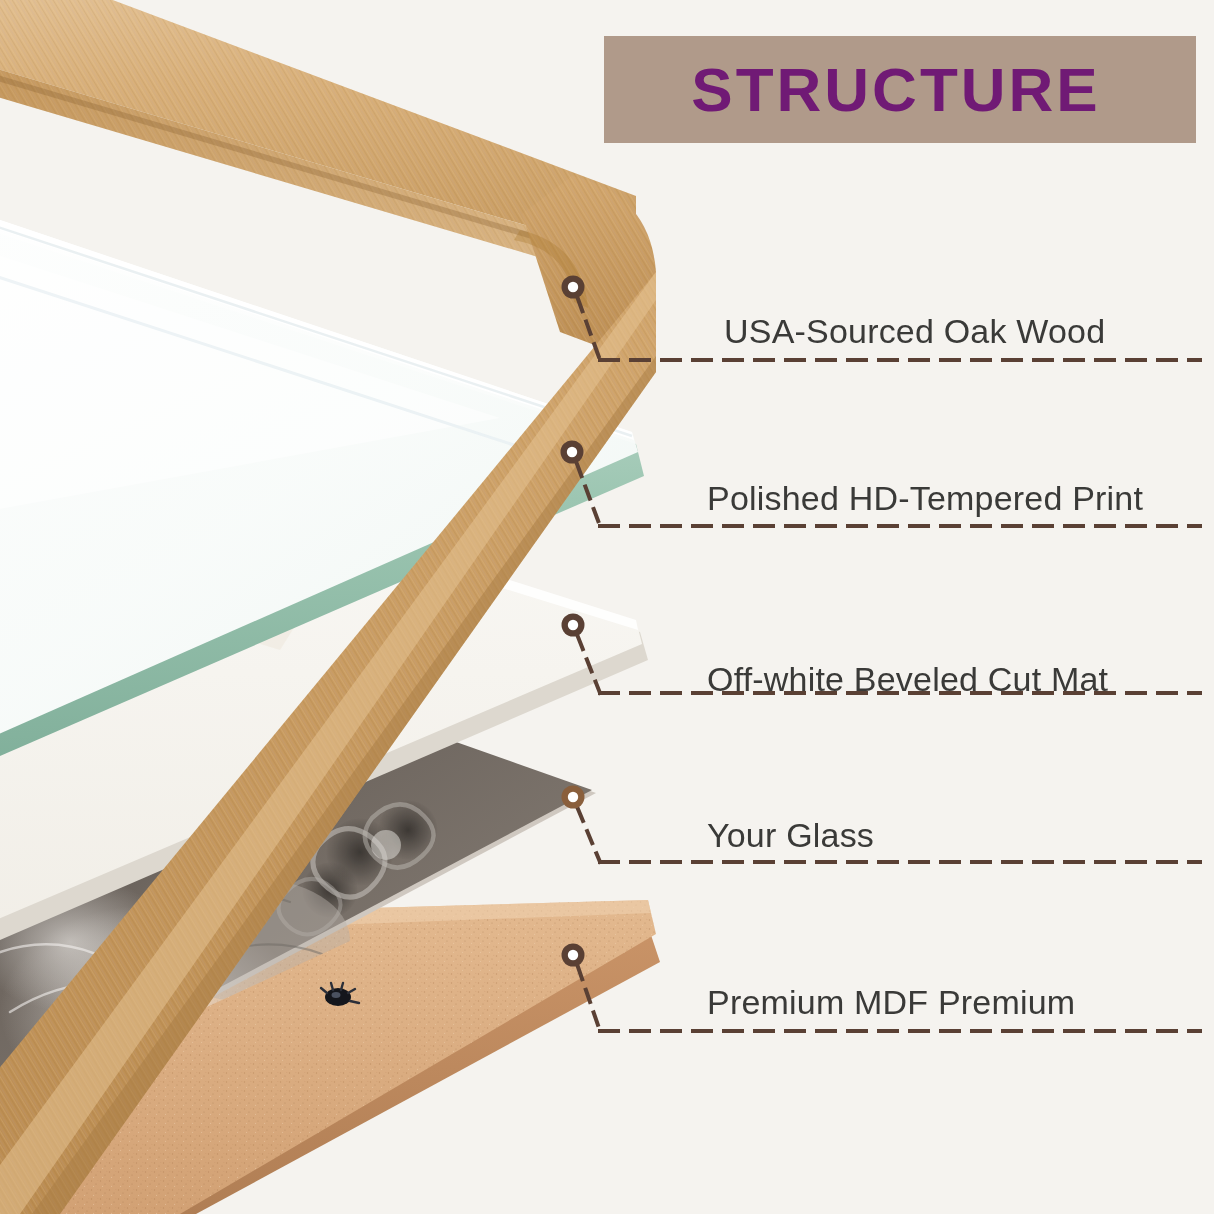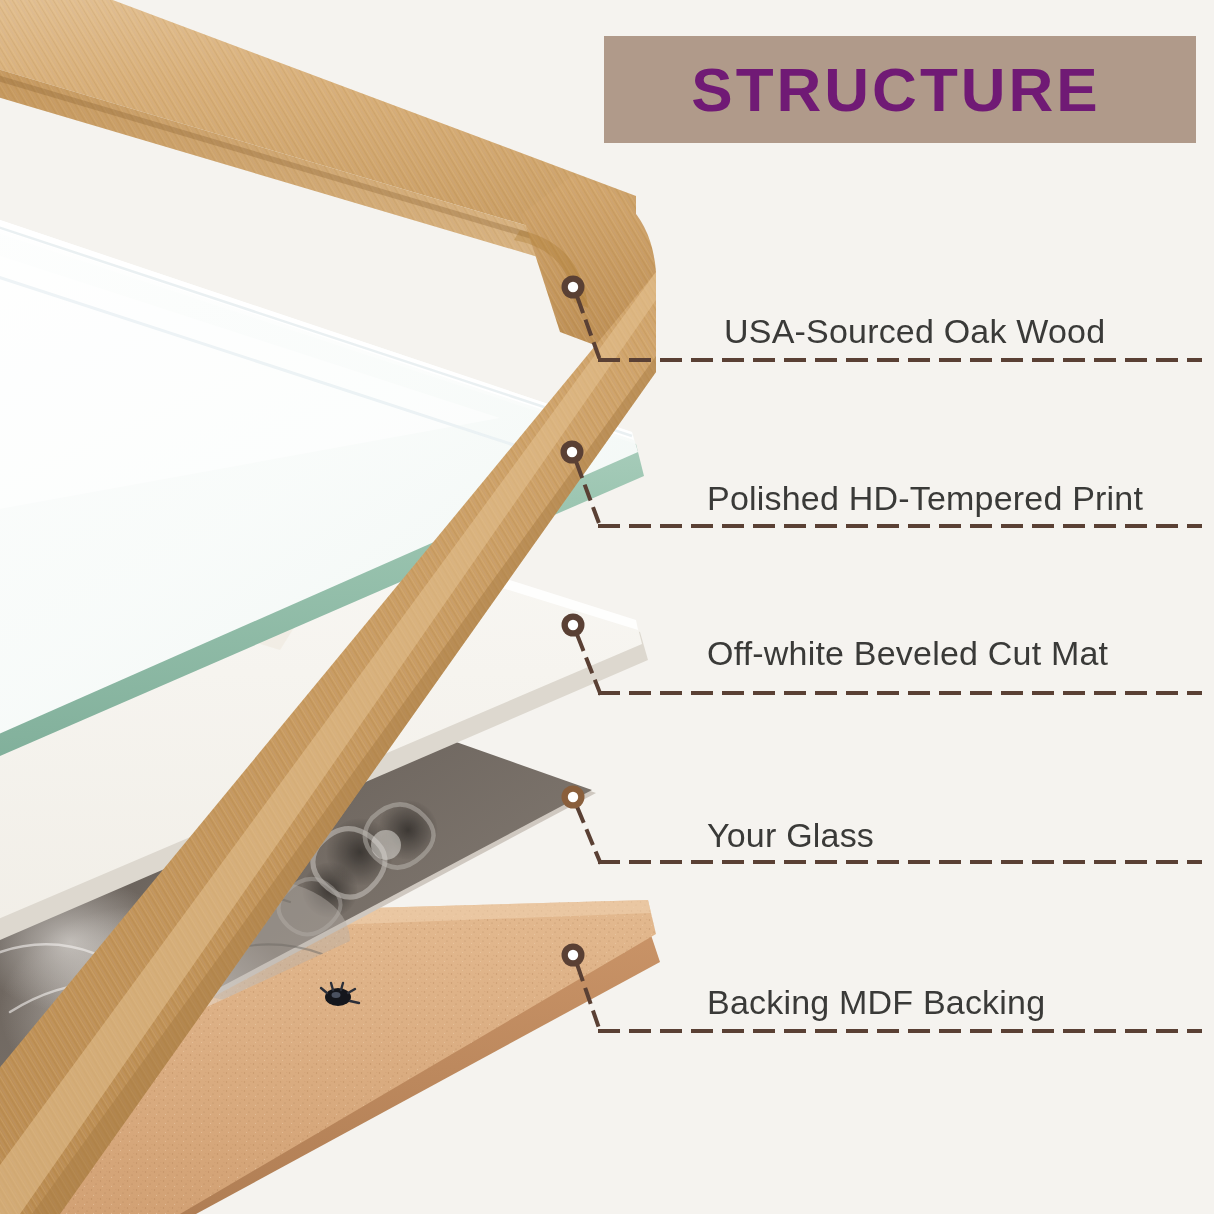--- a/index.html
+++ b/index.html
@@ -312,20 +312,20 @@
         <circle cx="573" cy="955" r="5.2" fill="#ffffff"></circle>
       </g>
     </g>
   </svg>
 
   <div class="callout">
     <span class="callout-text" style="left:700px; top:314px;margin-left:24px;">USA-Sourced Oak Wood</span>
 
     <span class="callout-text" style="left:707px; top:481px;">Polished HD-Tempered Print</span>
 
-    <span class="callout-text" style="left:707px; top:636px;text-align:right;">Off-white Beveled Cut Mat</span>
+    <span class="callout-text" style="left:707px; top:662px;text-align:right;">Off-white Beveled Cut Mat</span>
 
     <span class="callout-text" style="left:707px; top:818px;">Your Glass</span>
 
-    <span class="callout-text" style="left:707px; top:985px;">Backing MDF Backing</span>
+    <span class="callout-text" style="left:707px; top:985px;">Premium MDF Premium</span>
   </div>
 
 </div>
 
 </body></html>

